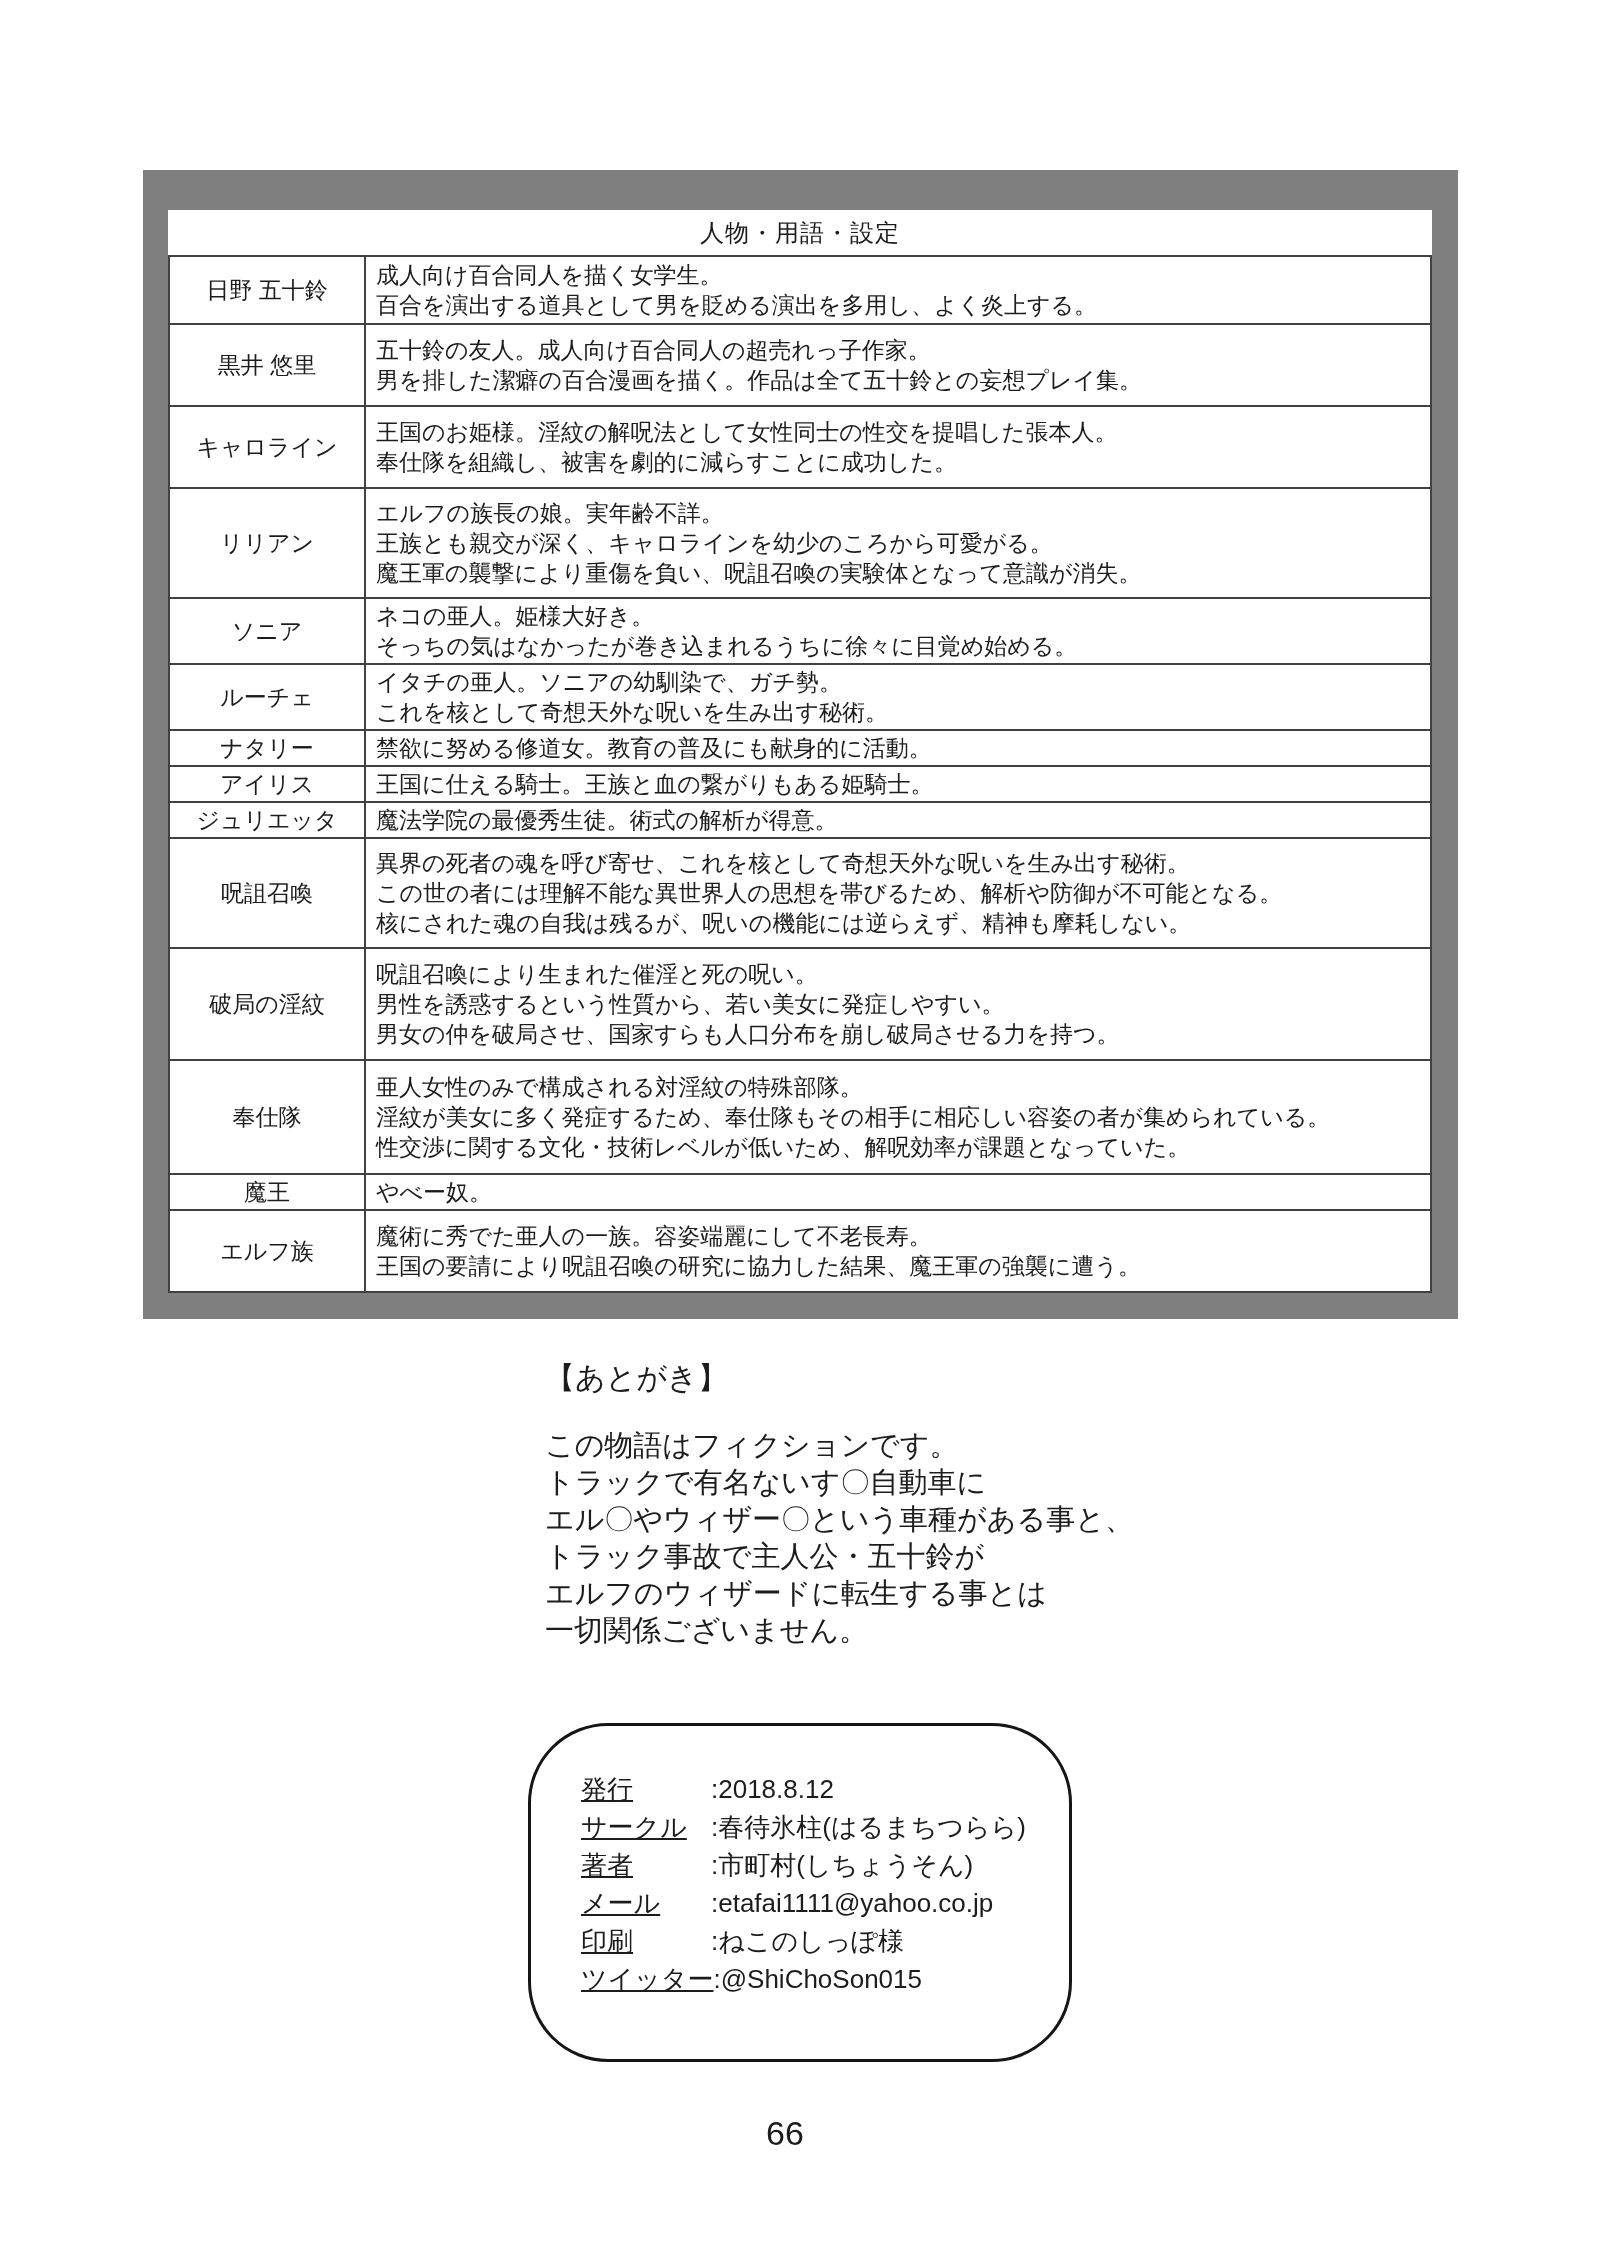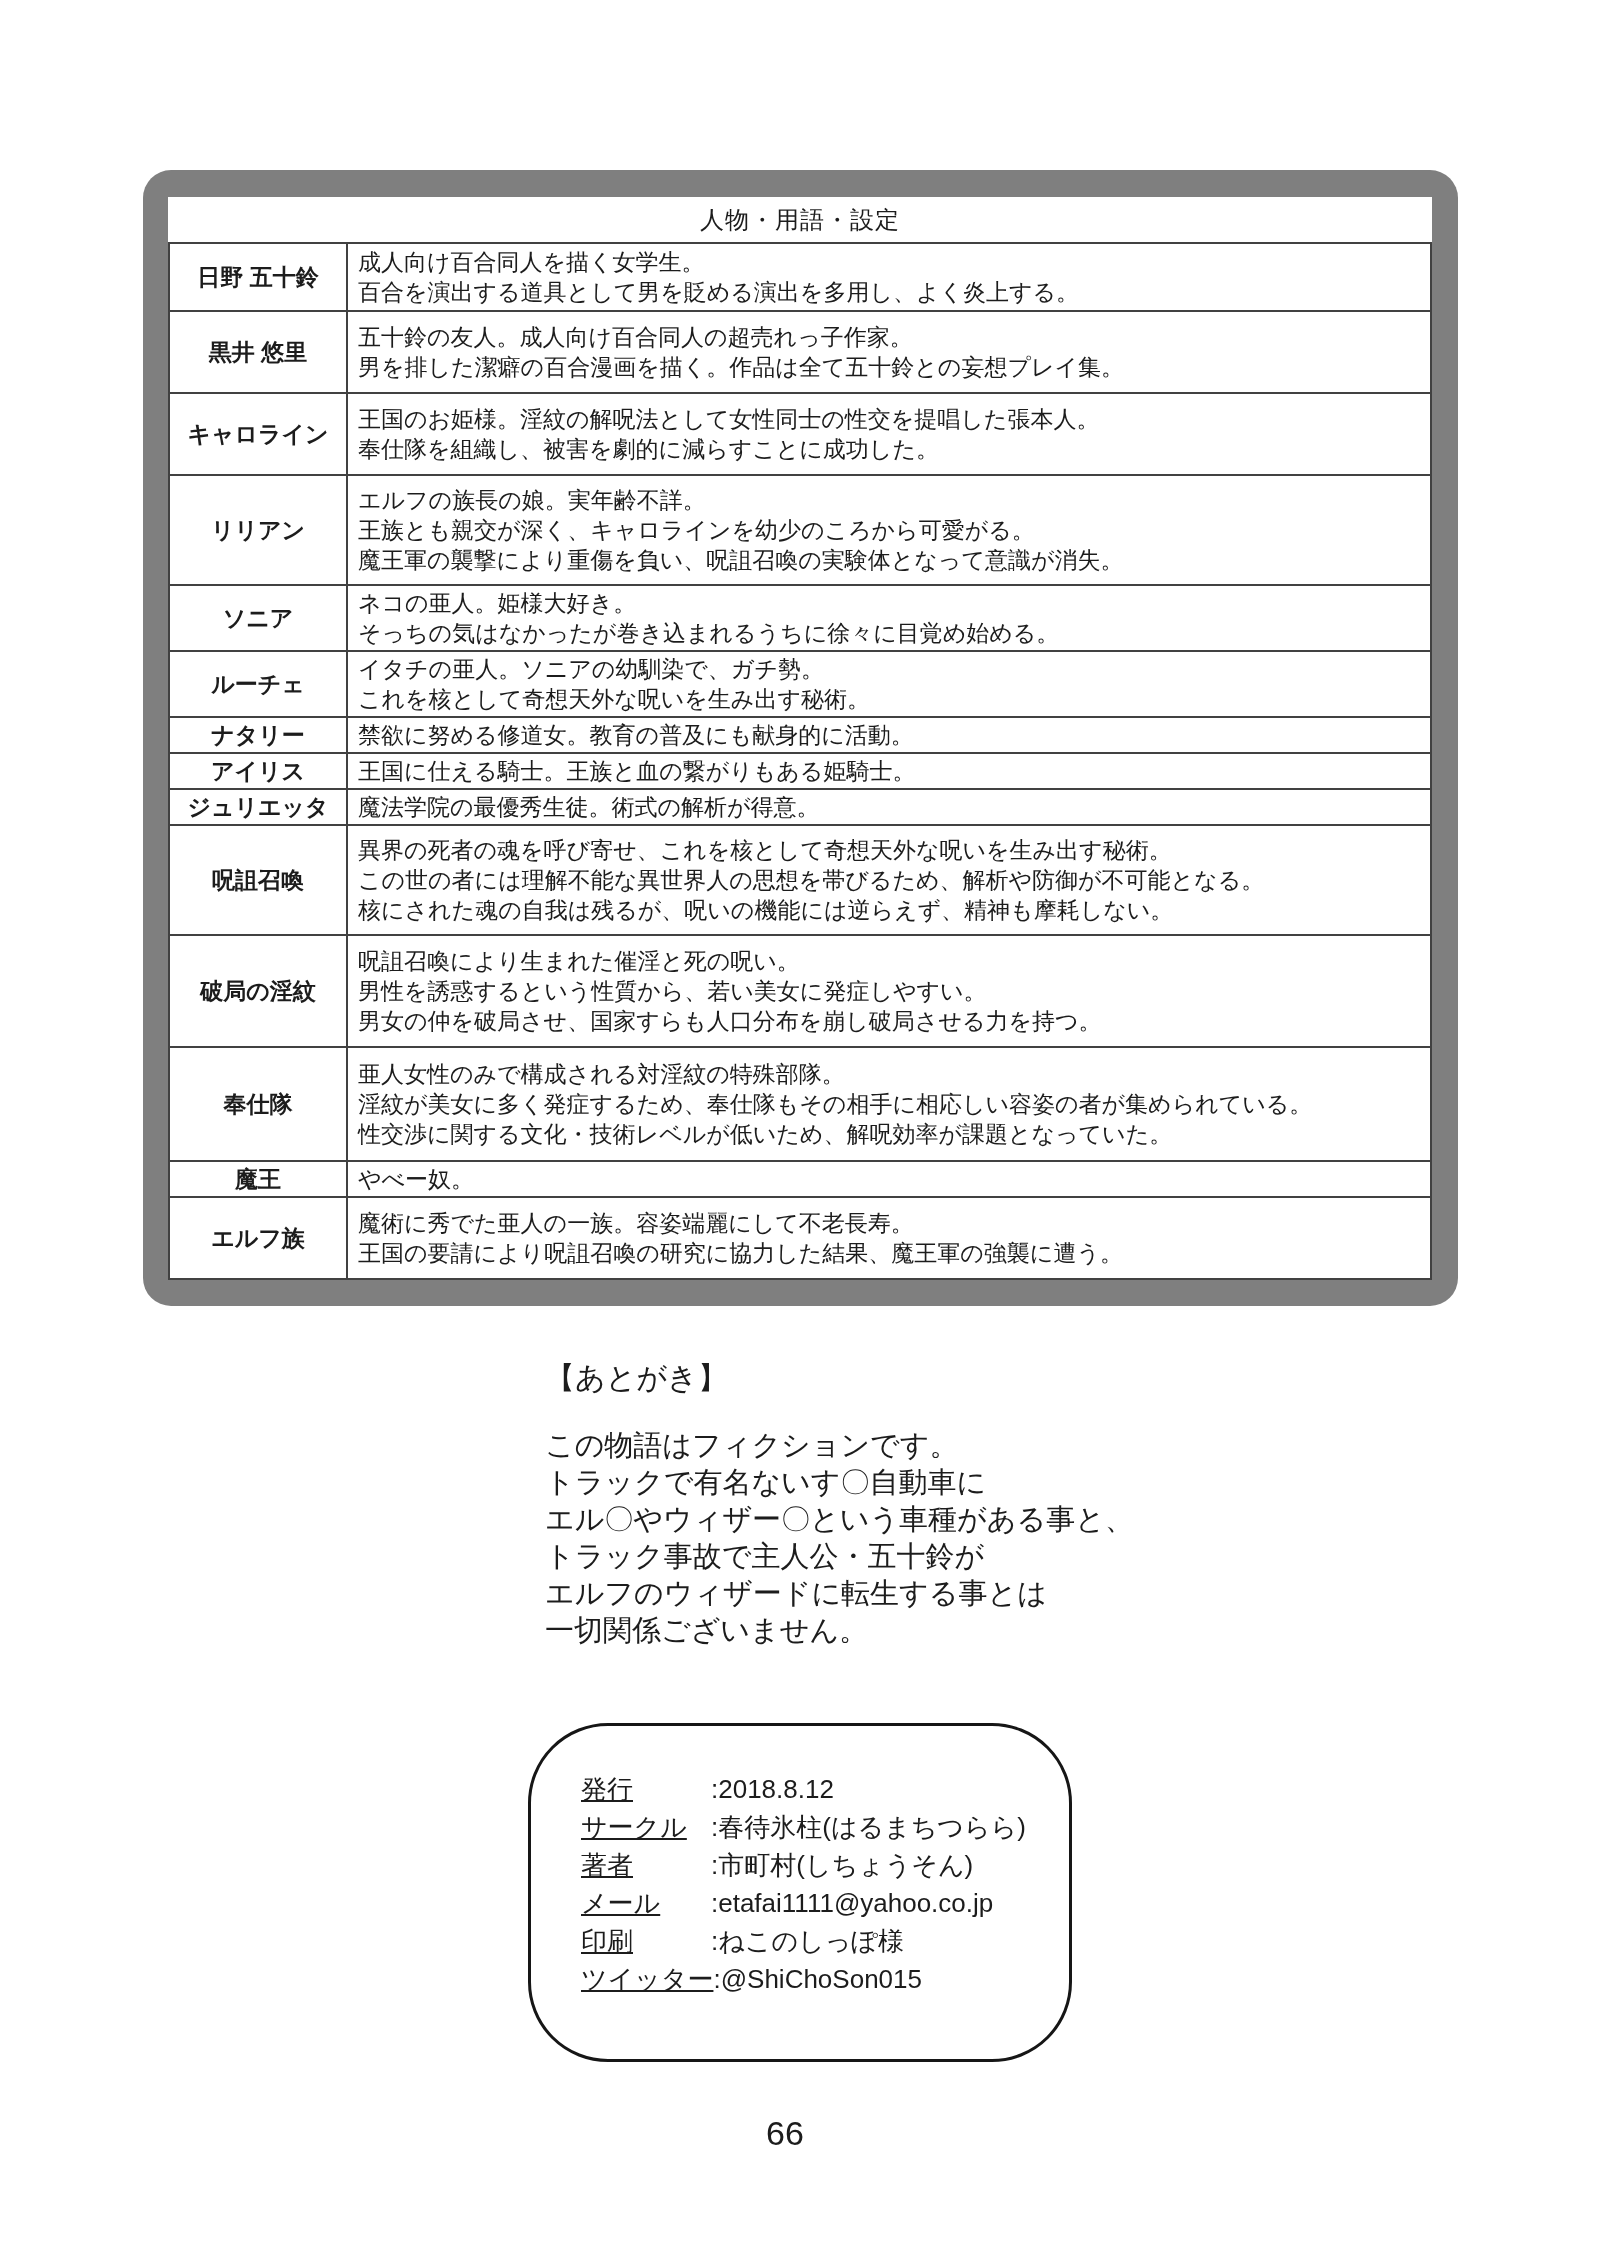--- a/index.html
+++ b/index.html
@@ -20,22 +20,21 @@
   }
 
   
   .glossary-frame {
     position: absolute;
     left: 143px;
     top: 170px;
     width: 1315px;
     background: #7f7f7f;
     box-sizing: border-box;
-    padding: 27px 26px 26px 25px;
-    border-radius: 28px;
+    padding: 40px 26px 26px 25px;
   }
   .glossary-inner {
     background: #ffffff;
   }
   .glossary-header {
     height: 45px;
     line-height: 45px;
     text-align: center;
     font-size: 24px;
     letter-spacing: 1px;
@@ -47,24 +46,23 @@
   }
   table.glossary, table.glossary td {
     border: 2px solid #414141;
   }
   table.glossary td {
     box-sizing: border-box;
     vertical-align: middle;
     font-size: 23px;
   }
   td.term {
-    width: 178px;
+    width: 196px;
     text-align: center;
     padding: 0 4px;
-    font-weight: bold;
   }
   td.desc {
     padding: 2px 10px;
     line-height: 30px;
   }
 
   
   .afterword {
     position: absolute;
     left: 545px;

